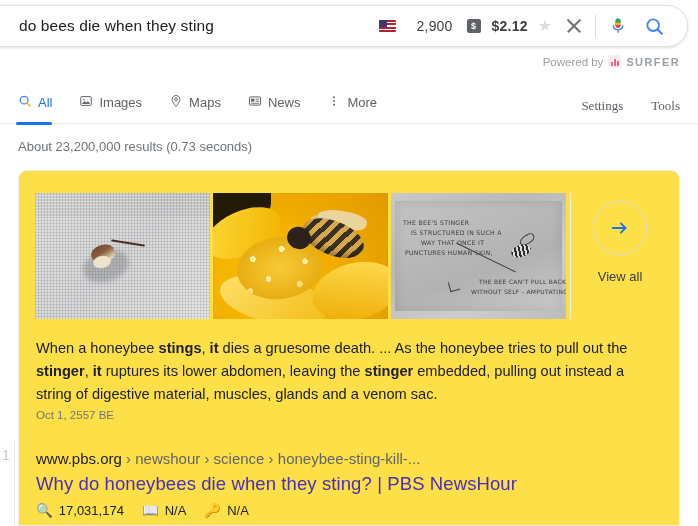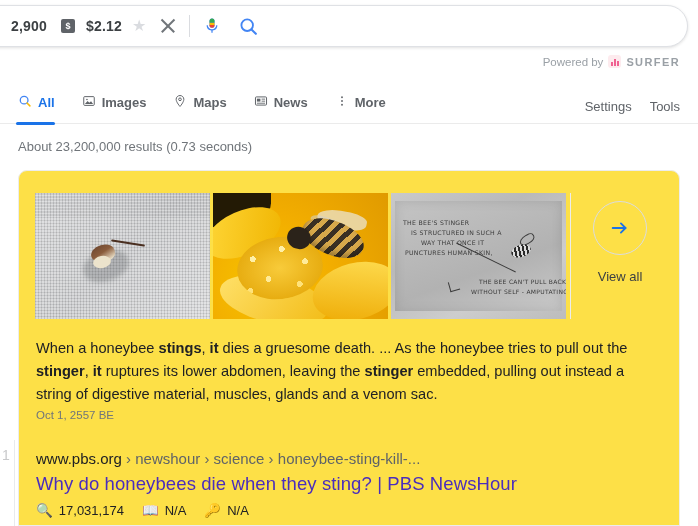--- a/index.html
+++ b/index.html
@@ -44,21 +44,21 @@
   .flag-icon .stripes {
     position: absolute; inset: 0;
     background: repeating-linear-gradient(to bottom,
       #b22234 0px, #b22234 1.7px, #ffffff 1.7px, #ffffff 3.4px);
   }
   .flag-icon .canton {
     position: absolute; left: 0; top: 0; width: 8px; height: 6.5px;
     background: #3c3b6e;
   }
   .vol-text {
-    font-size: 14px; font-weight: bold; color: #3c4043;
+    font-size: 14px; font-weight: normal; color: #3c4043;
     margin-left: 21px; margin-right: 14px; letter-spacing: .2px;
   }
   .cpc-badge {
     width: 14px; height: 14px; border-radius: 2px;
     background: #5f6368; color: #fff;
     font-size: 9px; font-weight: bold;
     display: inline-flex; align-items: center; justify-content: center;
     line-height: 1;
   }
   .cpc-text {
@@ -102,31 +102,31 @@
   
   .nav {
     position: absolute; left: 0; top: 88px; width: 698px; height: 36px;
     display: flex; align-items: center;
   }
   .nav-left { display: flex; align-items: center; padding-left: 16px; gap: 0; }
   .tab {
     display: flex; align-items: center; gap: 6px;
     font-size: 13px; color: #5f6368;
     padding: 0 13px 8px 0; margin-right: 14px;
-    height: 36px; cursor: pointer; position: relative; font-weight: bold;
+    height: 36px; cursor: pointer; position: relative;
   }
   .tab:first-child { padding-left: 2px; }
   .tab.active { color: #1a73e8; }
   .tab.active .underline {
     position: absolute; left: 0px; right: 13px; bottom: -1px;
     height: 3px; background: #1a73e8; border-radius: 2px;
   }
   .nav-right {
     margin-left: auto; display: flex; align-items: center;
-    padding-right: 18px; gap: 18px;
+    padding-right: 18px; gap: 28px; font-family: Liberation Serif, serif;
   }
   .nav-right div { font-size: 13px; color: #5f6368; cursor: pointer; }
   .nav-sep {
     position: absolute; left: 0; right: 0; bottom: 0;
     height: 1px; background: #ebebeb;
   }
 
   
   .result-count {
     position: absolute; left: 18px; top: 139px;
@@ -329,20 +329,21 @@
   .res-metrics .ico { font-size: 13.5px; }
   .res-metrics .gapper { display:inline-block; width: 6px; }
 </style>
 </head>
 <body>
 
 <div class="page">
 
   <div class="searchbar-wrap">
     <div class="searchbar">
+      <div class="search-query" placeholder="Search">do bees die when they sting</div>
       <div class="sb-right">
         <span class="flag-icon">
           <span class="stripes"></span>
             <span class="canton"></span>
         </span>
         <span class="vol-text">2,900</span>
         <span class="cpc-badge">$</span>
         <span class="cpc-text">$2.12</span>
         <span class="star-icon">★</span>
         <span class="x-icon"></span>

